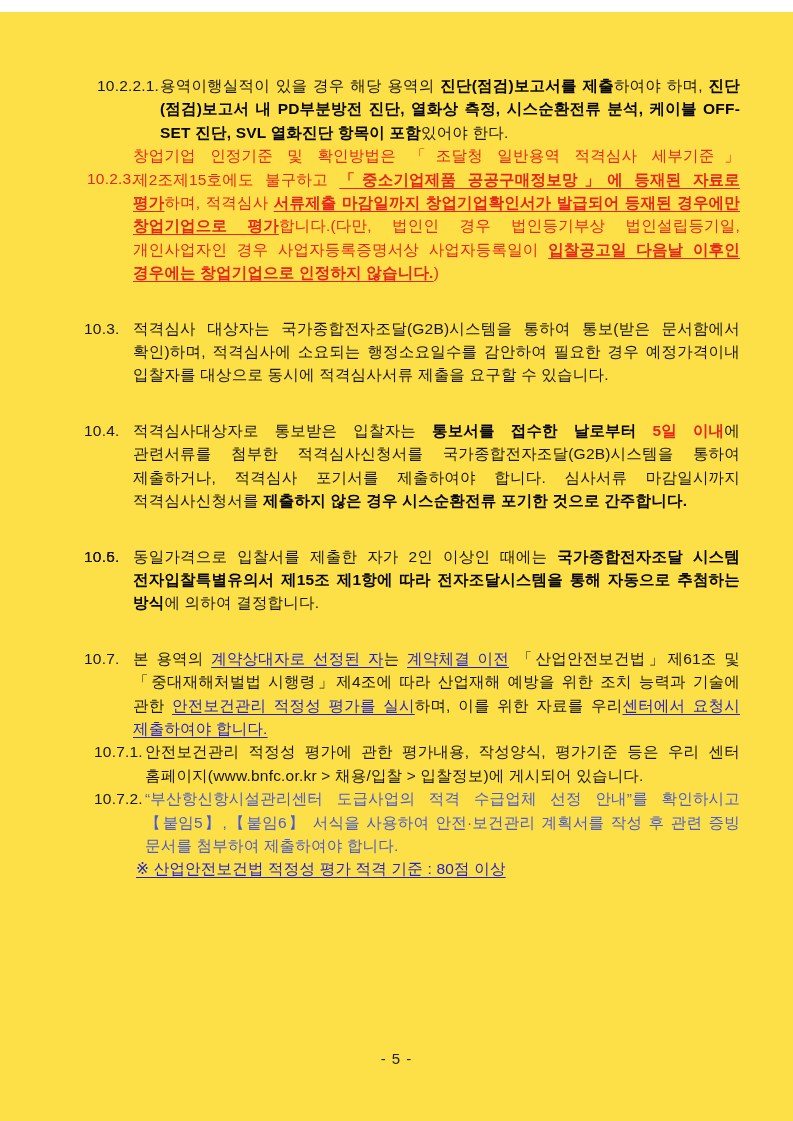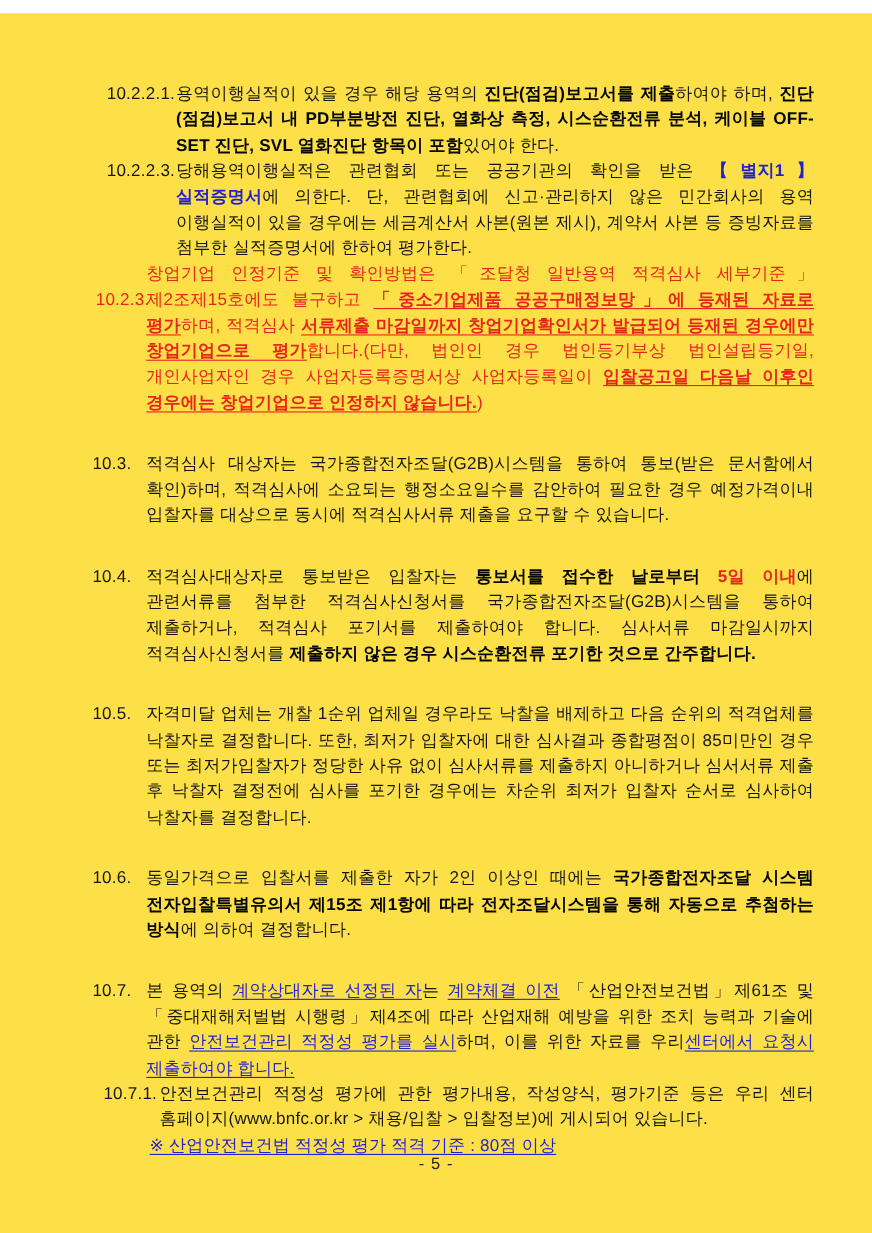--- a/index.html
+++ b/index.html
@@ -35,24 +35,24 @@
     position:absolute;left:0;top:1038px;width:793px;text-align:center;
     font-size:15px;color:#222;letter-spacing:1px;
   }
 </style>
 </head>
 <body>
 
 <div class="page">
   <div class="doc" id="doc">
       <div class="item l4"><span class="num n">10.2.2.1.</span><span class="n">용역이행실적이 있을 경우 해당 용역의 </span><span class="b">진단(점검)보고서를 제출</span><span class="n">하여야 하며, </span><span class="b">진단(점검)보고서 내 PD부분방전 진단, 열화상 측정, 시스순환전류 분석, 케이블 OFF-SET 진단, SVL 열화진단 항목이 포함</span><span class="n">있어야 한다.</span></div>
-      <div class="item l4"><span class="num n">10.2.2.3.</span><span class="n">당해용역이행실적은 관련협회 또는 공공기관의 확인을 받은 </span><span class="bb">【별지1】 실적증명서</span><span class="n">에 의한다. 단, 관련협회에 신고·관리하지 않은 민간회사의 용역 이행실적이 있을 경우에는 세금계산서 사본(원본 제시), 계약서 사본 등 증빙자료를 첨부한 실적증명서에 한하여 평가한다.</span></div>
       <div class="item l3"><span class="num r">10.2.3.</span><span class="r">창업기업 인정기준 및 확인방법은 「조달청 일반용역 적격심사 세부기준」 제2조제15호에도 불구하고 </span><span class="rbu">「중소기업제품 공공구매정보망」에 등재된 자료로 평가</span><span class="r">하며, 적격심사 </span><span class="rbu">서류제출 마감일까지 창업기업확인서가 발급되어 등재된 경우에만 창업기업으로 평가</span><span class="r">합니다.(다만, 법인인 경우 법인등기부상 법인설립등기일, 개인사업자인 경우 사업자등록증명서상 사업자등록일이 </span><span class="rbu">입찰공고일 다음날 이후인 경우에는 창업기업으로 인정하지 않습니다.</span><span class="r">)</span></div>
       <div class="item l2"><span class="num n">10.3.</span><span class="n">적격심사 대상자는 국가종합전자조달(G2B)시스템을 통하여 통보(받은 문서함에서 확인)하며, 적격심사에 소요되는 행정소요일수를 감안하여 필요한 경우 예정가격이내 입찰자를 대상으로 동시에 적격심사서류 제출을 요구할 수 있습니다.</span></div>
       <div class="item l2"><span class="num n">10.4.</span><span class="n">적격심사대상자로 통보받은 입찰자는 </span><span class="b">통보서를 접수한 날로부터 </span><span class="rb">5일 이내</span><span class="n">에 관련서류를 첨부한 적격심사신청서를 국가종합전자조달(G2B)시스템을 통하여 제출하거나, 적격심사 포기서를 제출하여야 합니다. 심사서류 마감일시까지 적격심사신청서를 </span><span class="b">제출하지 않은 경우 시스순환전류 포기한 것으로 간주합니다.</span></div>
-      <div class="item l2"><span class="num n">10.5.</span><span class="n">자격미달 업체는 개찰 1순위 업체일 경우라도 낙찰을 배제하고 다음 순위의 적격업체를 낙찰자로 결정합니다. 또한, 최저가 입찰자에 대한 심사결과 종합평점이 85미만인 경우 또는 최저가입찰자가 정당한 사유 없이 심사서류를 제출하지 아니하거나 심서서류 제출 후 낙찰자 결정전에 심사를 포기한 경우에는 차순위 최저가 입찰자 순서로 심사하여 낙찰자를 결정합니다.</span></div>
+      <div class="item l2"><span class="num n">10.5.</span></div>
       <div class="item l2"><span class="num n">10.6.</span><span class="n">동일가격으로 입찰서를 제출한 자가 2인 이상인 때에는 </span><span class="b">국가종합전자조달 시스템 전자입찰특별유의서 제15조 제1항에 따라 전자조달시스템을 통해 자동으로 추첨하는 방식</span><span class="n">에 의하여 결정합니다.</span></div>
       <div class="item l2"><span class="num n">10.7.</span><span class="n">본 용역의 </span><span class="bbu">계약상대자로 선정된 자</span><span class="n">는 </span><span class="bbu">계약체결 이전</span><span class="n"> 「산업안전보건법」제61조 및 「중대재해처벌법 시행령」제4조에 따라 산업재해 예방을 위한 조치 능력과 기술에 관한 </span><span class="bbu">안전보건관리 적정성 평가를 실시</span><span class="n">하며, 이를 위한 자료를 우리</span><span class="bbu">센터에서 요청시 제출하여야 합니다.</span></div>
       <div class="item l3b"><span class="num n">10.7.1.</span><span class="n">안전보건관리 적정성 평가에 관한 평가내용, 작성양식, 평가기준 등은 우리 센터 홈페이지(www.bnfc.or.kr &gt; 채용/입찰 &gt; 입찰정보)에 게시되어 있습니다.</span></div>
+      <div class="item l3b"><span class="num n">10.7.2.</span><span class="bl">“부산항신항시설관리센터 도급사업의 적격 수급업체 선정 안내”를 확인하시고 【붙임5】,【붙임6】 서식을 사용하여 안전·보건관리 계획서를 작성 후 관련 증빙 문서를 첨부하여 제출하여야 합니다.</span></div>
       <div class="item note"><span class="bbu">※ 산업안전보건법 적정성 평가 적격 기준 : 80점 이상</span></div>
     </div>
   <div class="footer">- 5 -</div>
 </div>
 
 </body></html>

